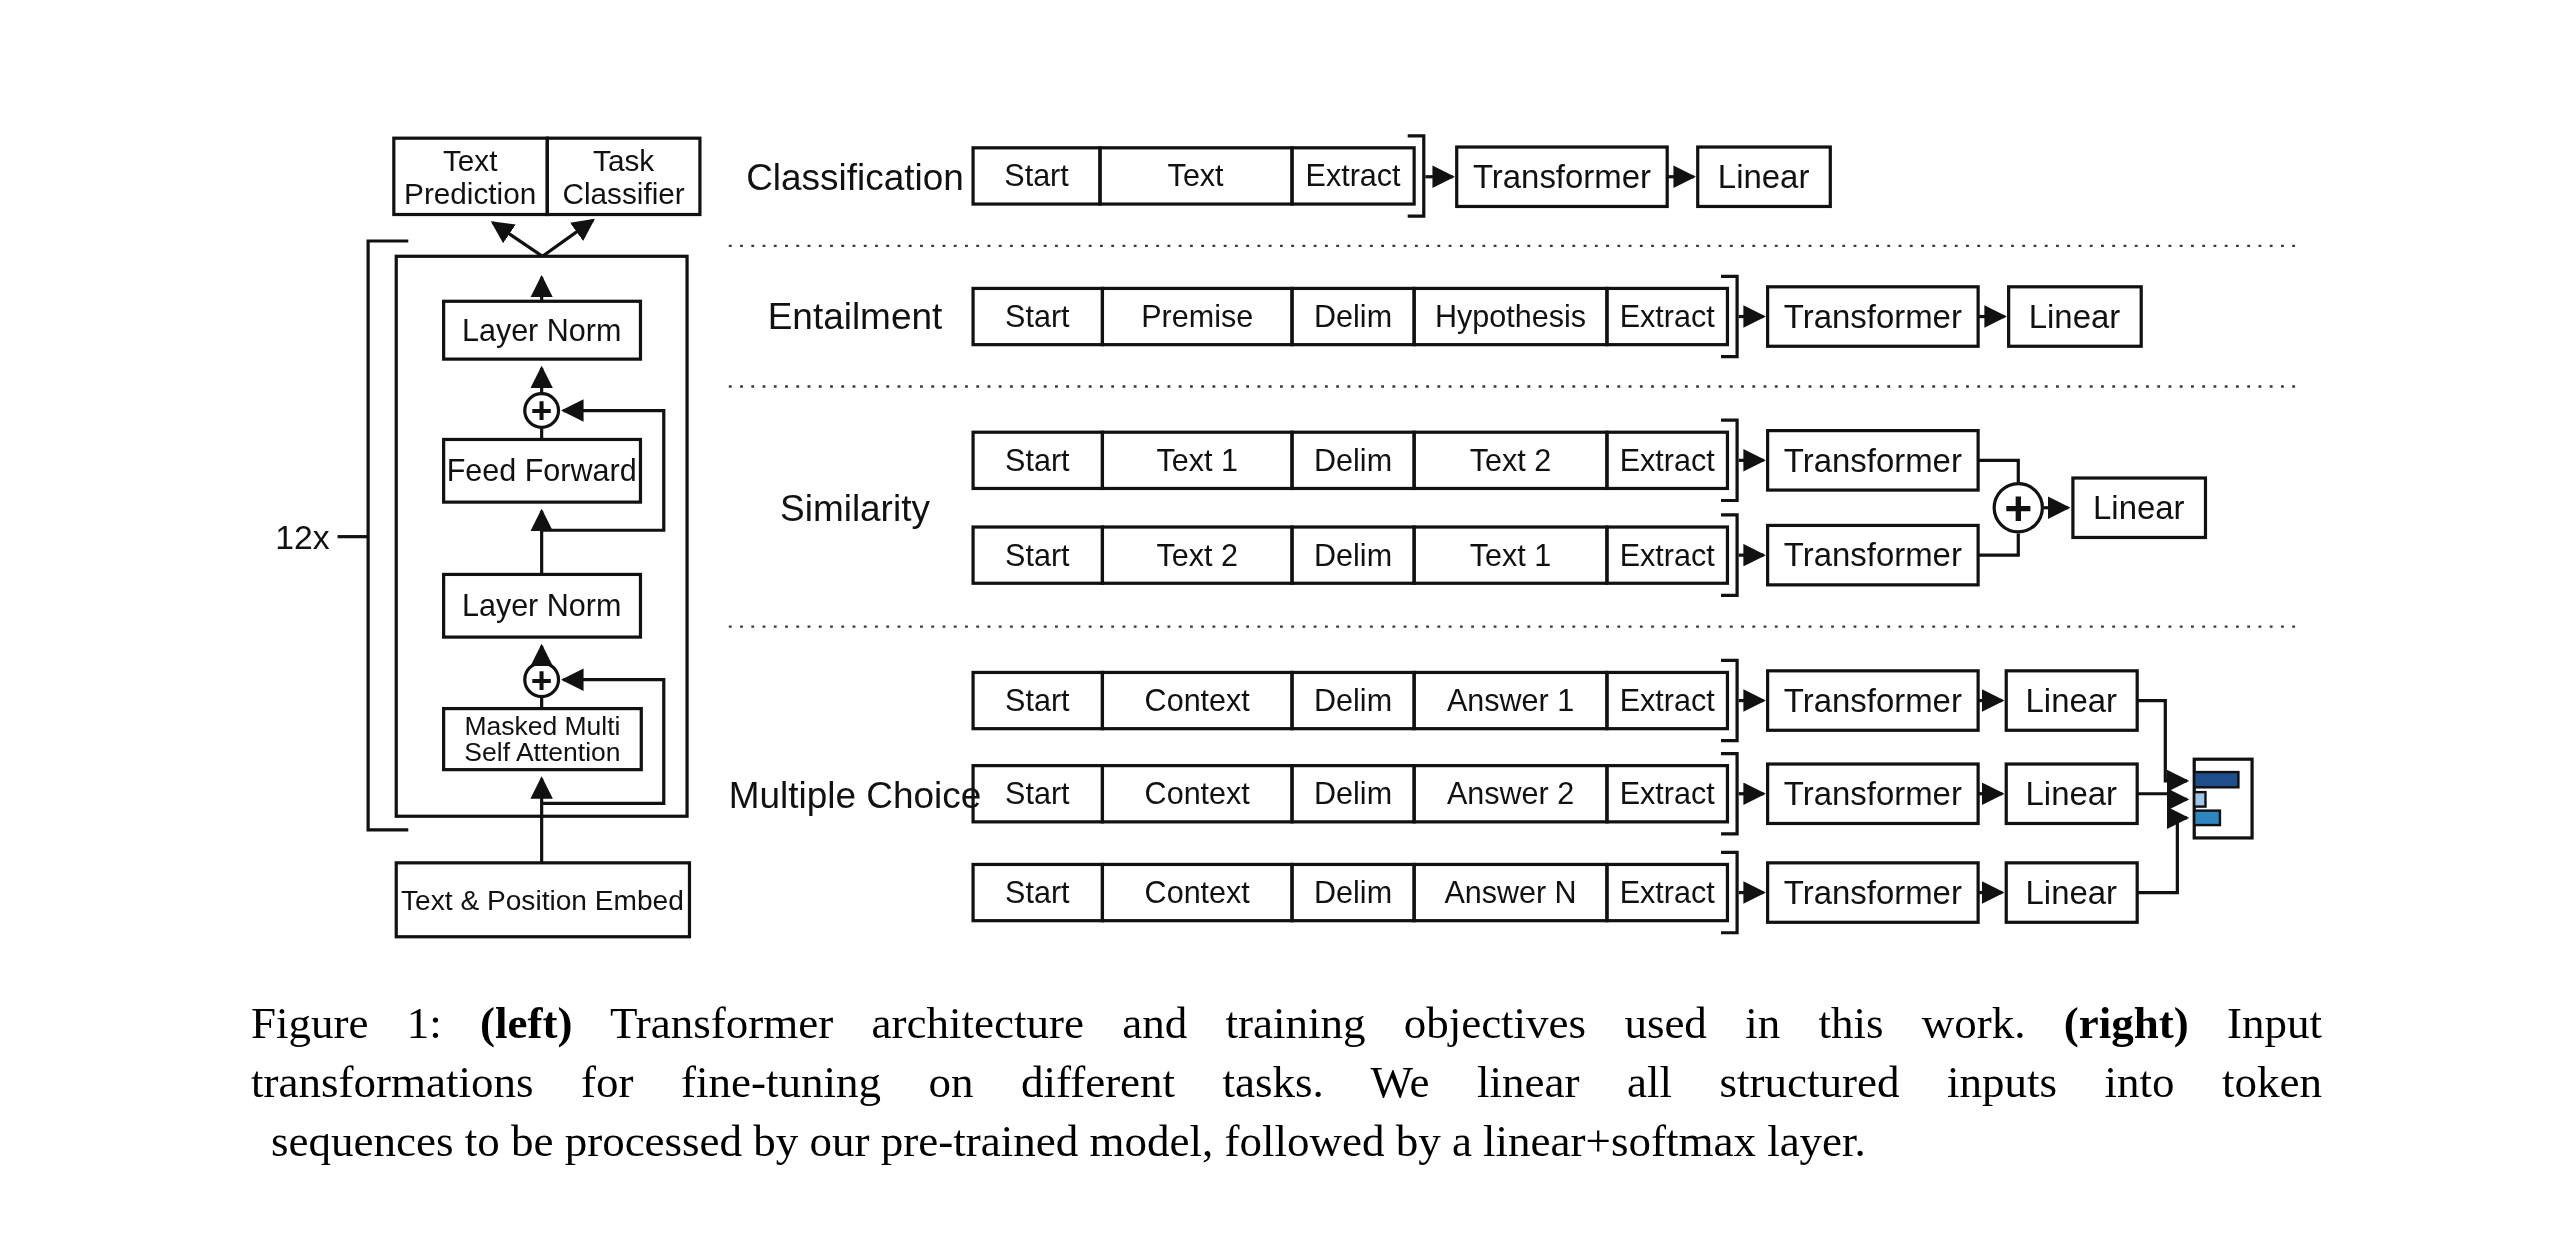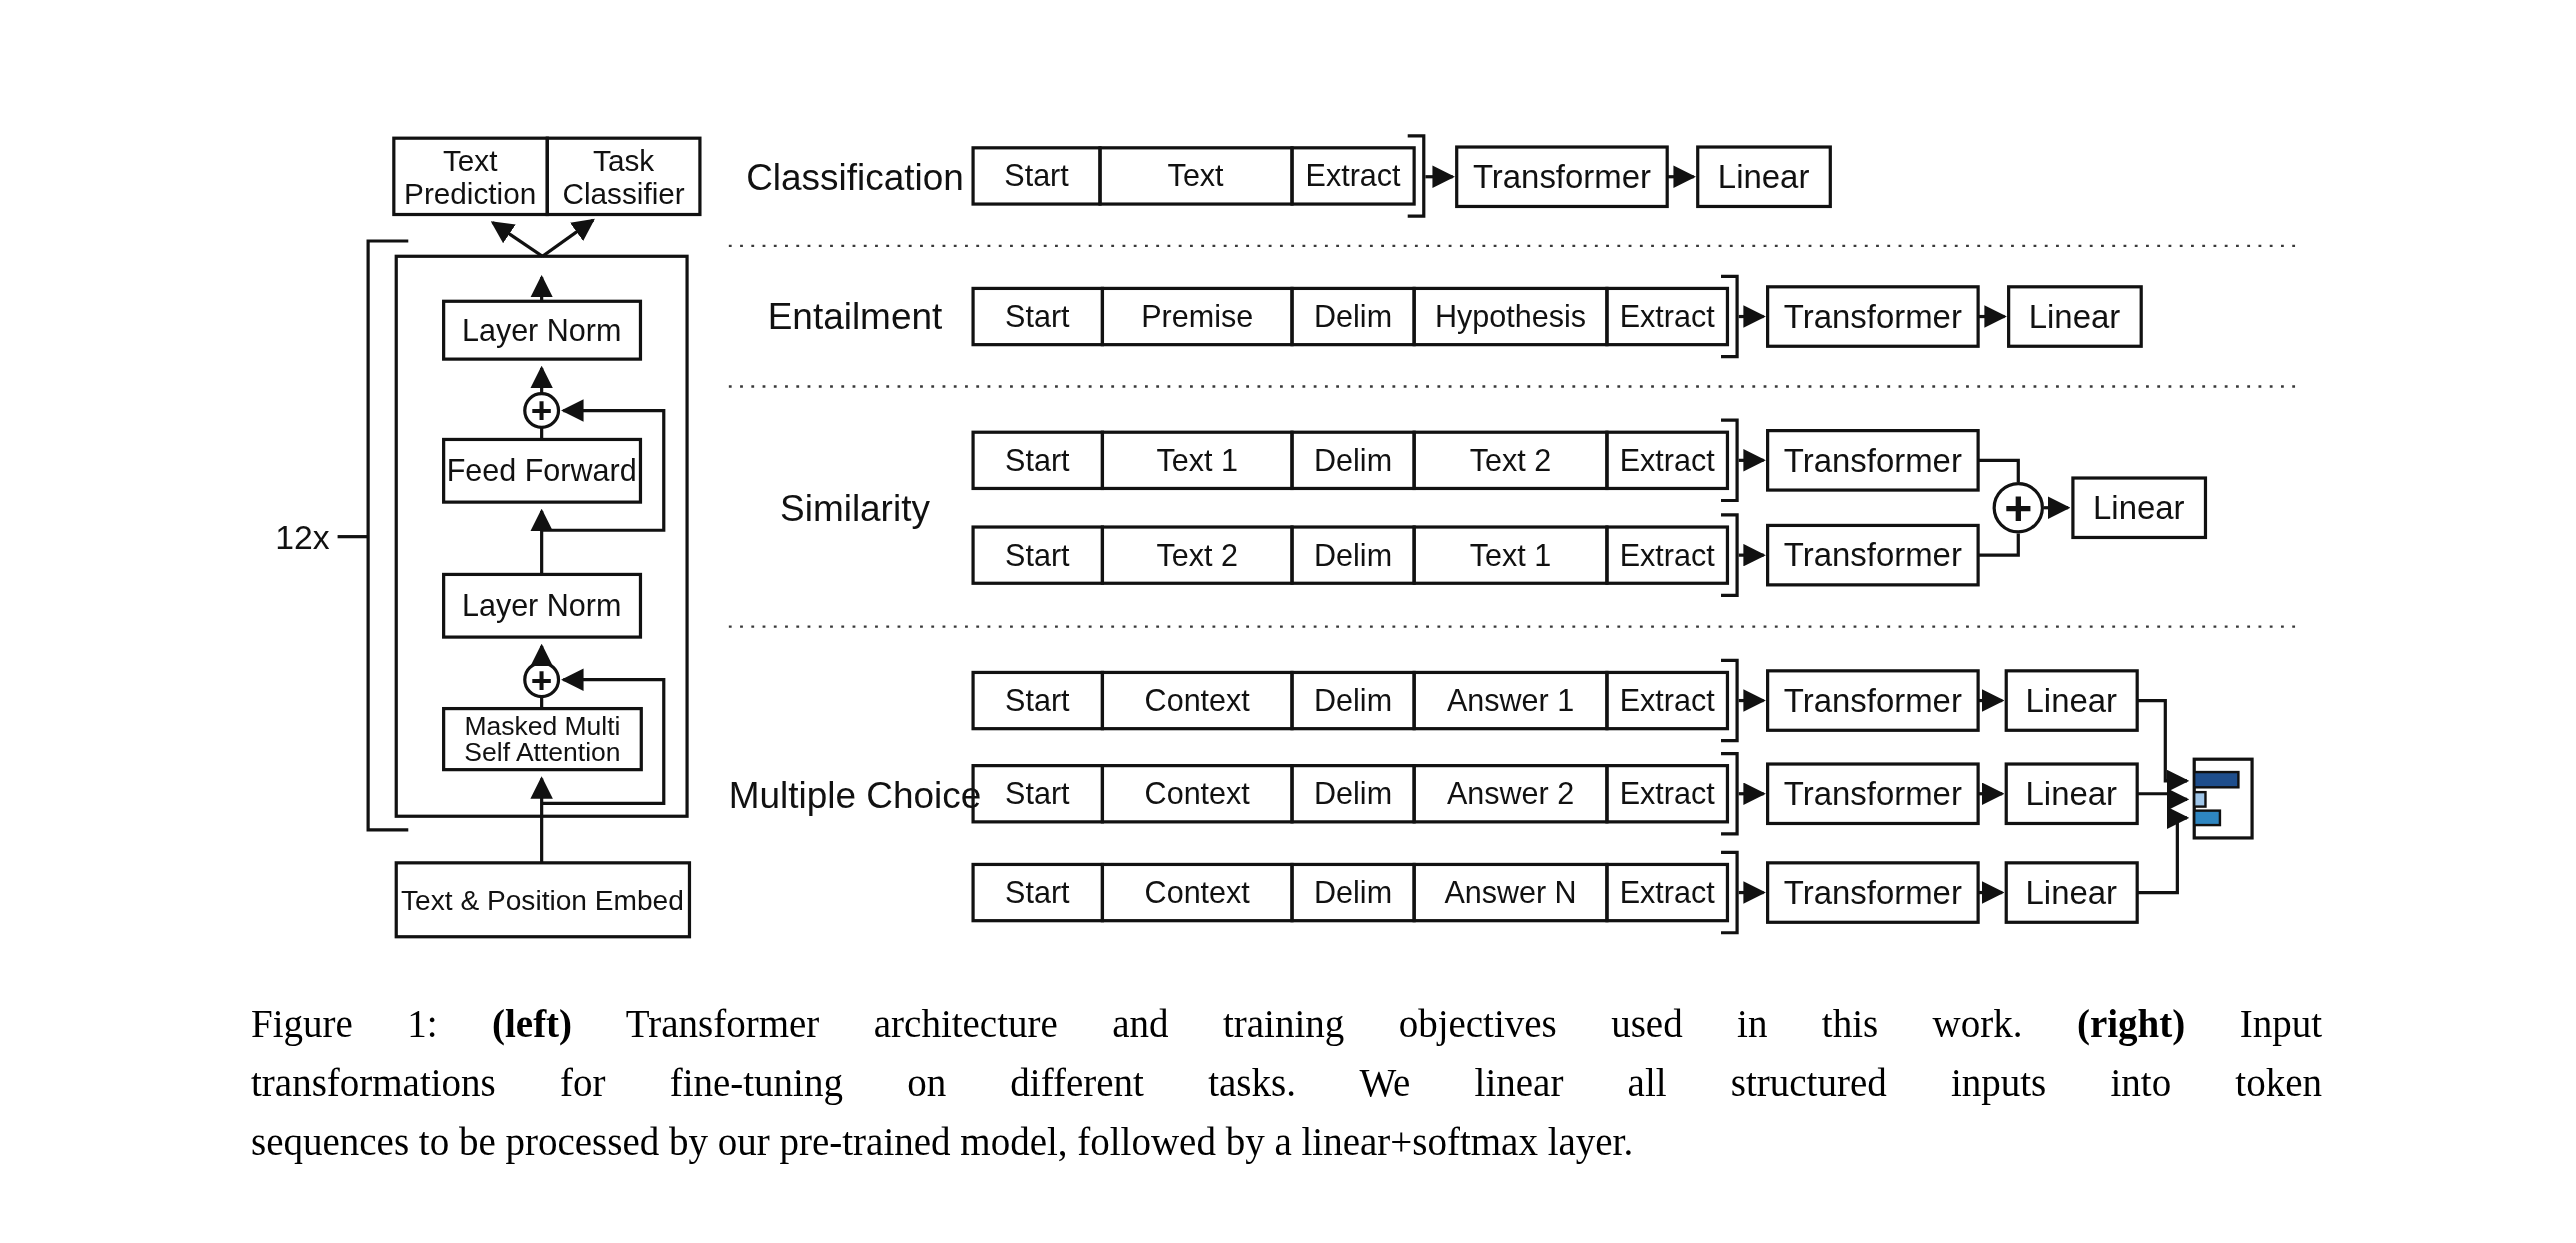--- a/index.html
+++ b/index.html
@@ -13,23 +13,23 @@
   .lbox2 { font-size:33px; }
   .embedt{ font-size:35px; }
   .topt  { font-size:37px; }
   .rep   { font-size:42px; }
   .plus-s{ font-size:46px; font-weight:bold; }
   .plus-b{ font-size:60px; font-weight:bold; }
   .stroke4 { stroke:#111; stroke-width:4; fill:none; }
   .wire    { stroke:#111; stroke-width:4; fill:none; }
   .dotted  { stroke:#3a3a3a; stroke-width:3; fill:none; stroke-dasharray:3.5 10.5; }
   .caption { position:absolute; left:251px; top:994px; width:2071px;
-             font-family:"Liberation Serif", serif; font-size:39px; color:#000; }
+             font-family:"Liberation Serif", serif; font-size:45px; color:#000; }
   .capline { line-height:59px; text-align:justify; text-align-last:justify; }
-  .capline.last { text-align-last:left; }
+  .capline.last { text-align-last:left;margin-left:20px; }
   .caption b { font-weight:bold; }
 </style>
 </head>
 <body>
 
 <div class="page">
 <svg width="2576" height="948" viewBox="0 0 3206 1180" style="position:absolute;left:0;top:0">
   <defs>
     <marker id="ah" viewBox="0 0 10 10" refX="9" refY="5" markerWidth="7" markerHeight="7" orient="auto-start-reverse">
       <path d="M0,0 L10,5 L0,10 Z" fill="#111"></path>

